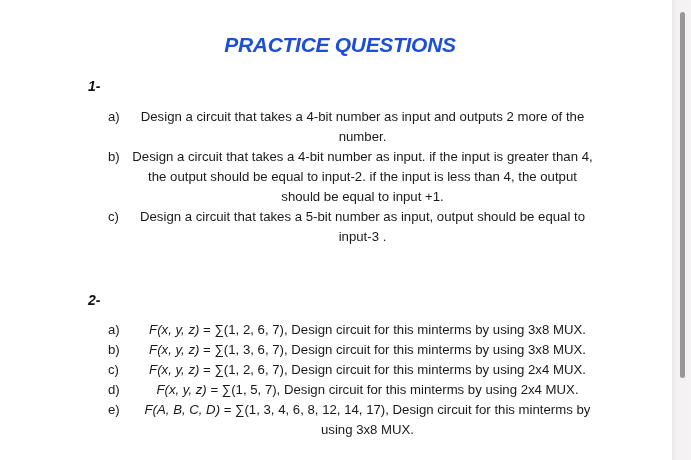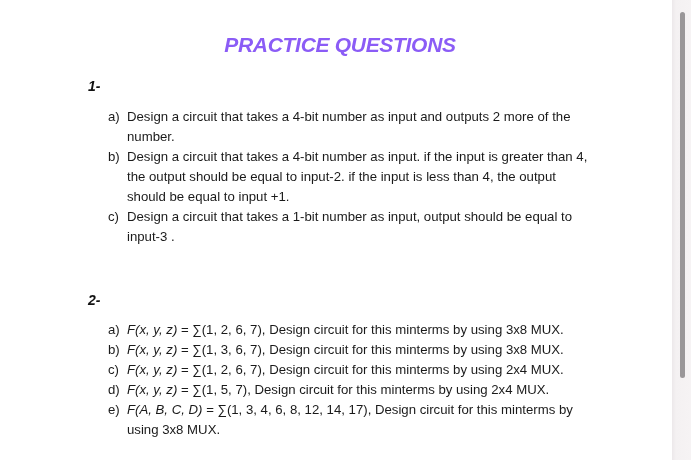--- a/index.html
+++ b/index.html
@@ -26,21 +26,21 @@
     .title {
       position: absolute;
       left: 0;
       width: 680px;
       top: 33px;
       text-align: center;
       font-size: 21px;
       font-weight: bold;
       font-style: italic;
       letter-spacing: -0.3px;
-      color: #8b5cf6;
+      color: #1d4ed8;
     }
     .section-num {
       position: absolute;
       left: 88px;
       font-size: 14px;
       font-weight: bold;
       font-style: italic;
       color: #111;
     }
     .q-list {
@@ -58,20 +58,21 @@
       position: relative;
       padding-left: 19px;
     }
     .q-label {
       position: absolute;
       left: 0;
       top: 0;
     }
     .q-text {
       display: block;
+      text-align: center;
     }
     .fn {
       font-style: italic;
     }
     .scrollbar-track {
       position: absolute;
       left: 672px;
       top: 0;
       width: 19px;
       height: 460px;
@@ -100,21 +101,21 @@
     <li class="q-item">
       <span class="q-label">a)</span>
       <span class="q-text">Design a circuit that takes a 4-bit number as input and outputs 2 more of the number.</span>
     </li>
     <li class="q-item">
       <span class="q-label">b)</span>
       <span class="q-text">Design a circuit that takes a 4-bit number as input. if the input is greater than 4, the output should be equal to input-2. if the input is less than 4, the output should be equal to input +1.</span>
     </li>
     <li class="q-item">
       <span class="q-label">c)</span>
-      <span class="q-text">Design a circuit that takes a 1-bit number as input, output should be equal to input-3 .</span>
+      <span class="q-text">Design a circuit that takes a 5-bit number as input, output should be equal to input-3 .</span>
     </li>
   </ul>
 
   <div class="section-num" style="top:292px;">2-</div>
 
   <ul class="q-list" style="top:320px; width:500px;">
     <li class="q-item">
       <span class="q-label">a)</span>
       <span class="q-text"><span class="fn">F(x, y, z)</span><span> = ∑(1, 2, 6, 7), Design circuit for this minterms by using 3x8 MUX.</span></span>
     </li>

